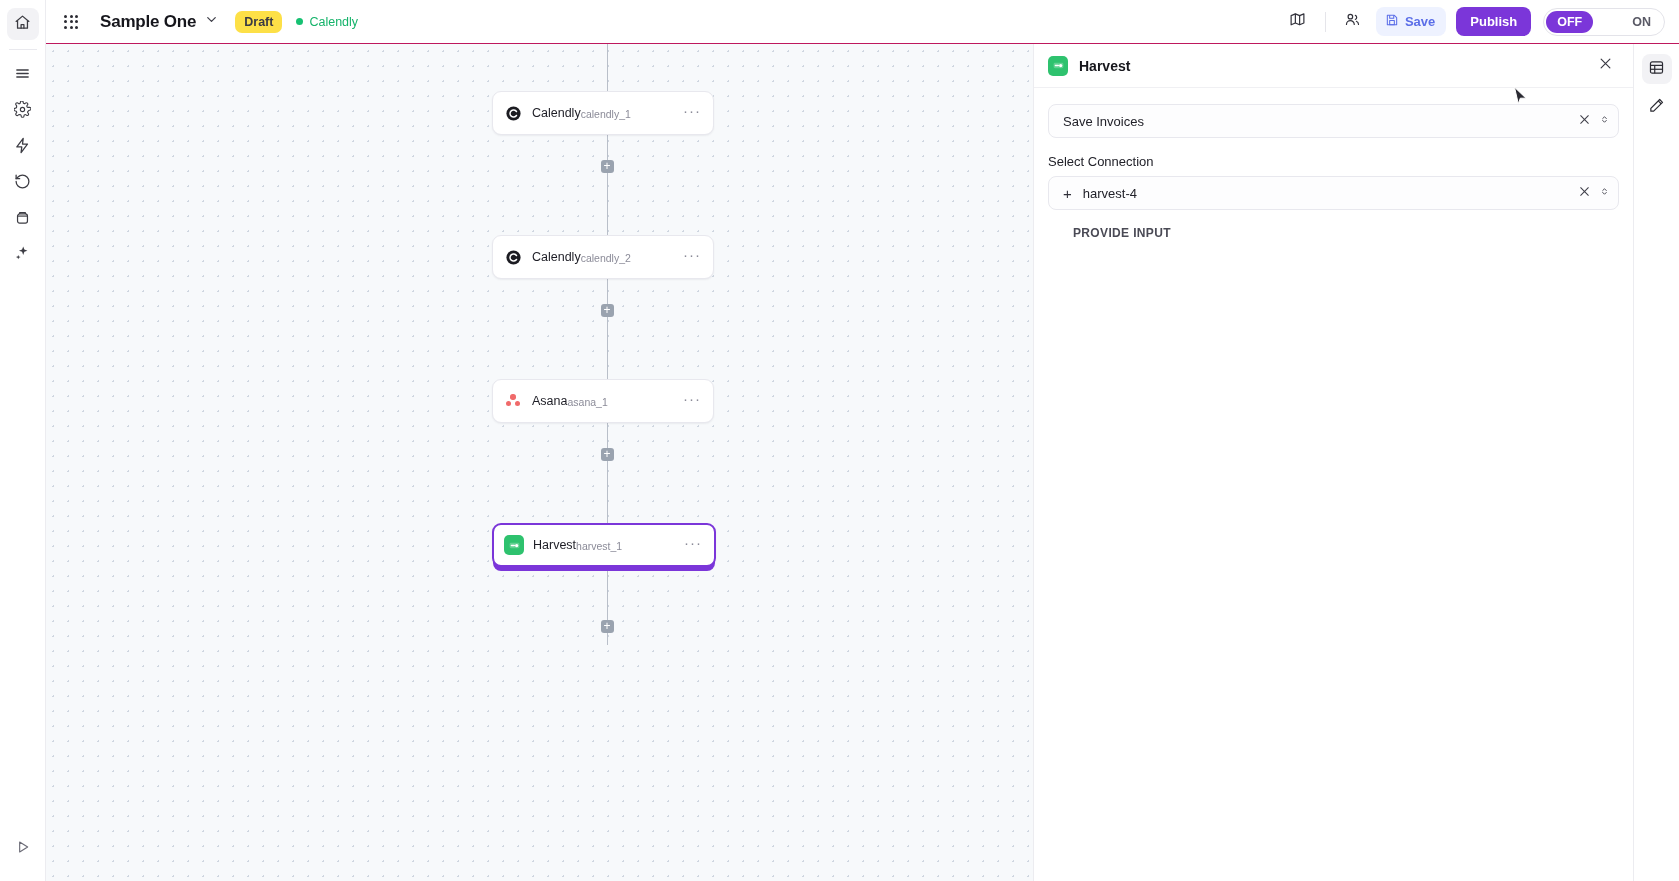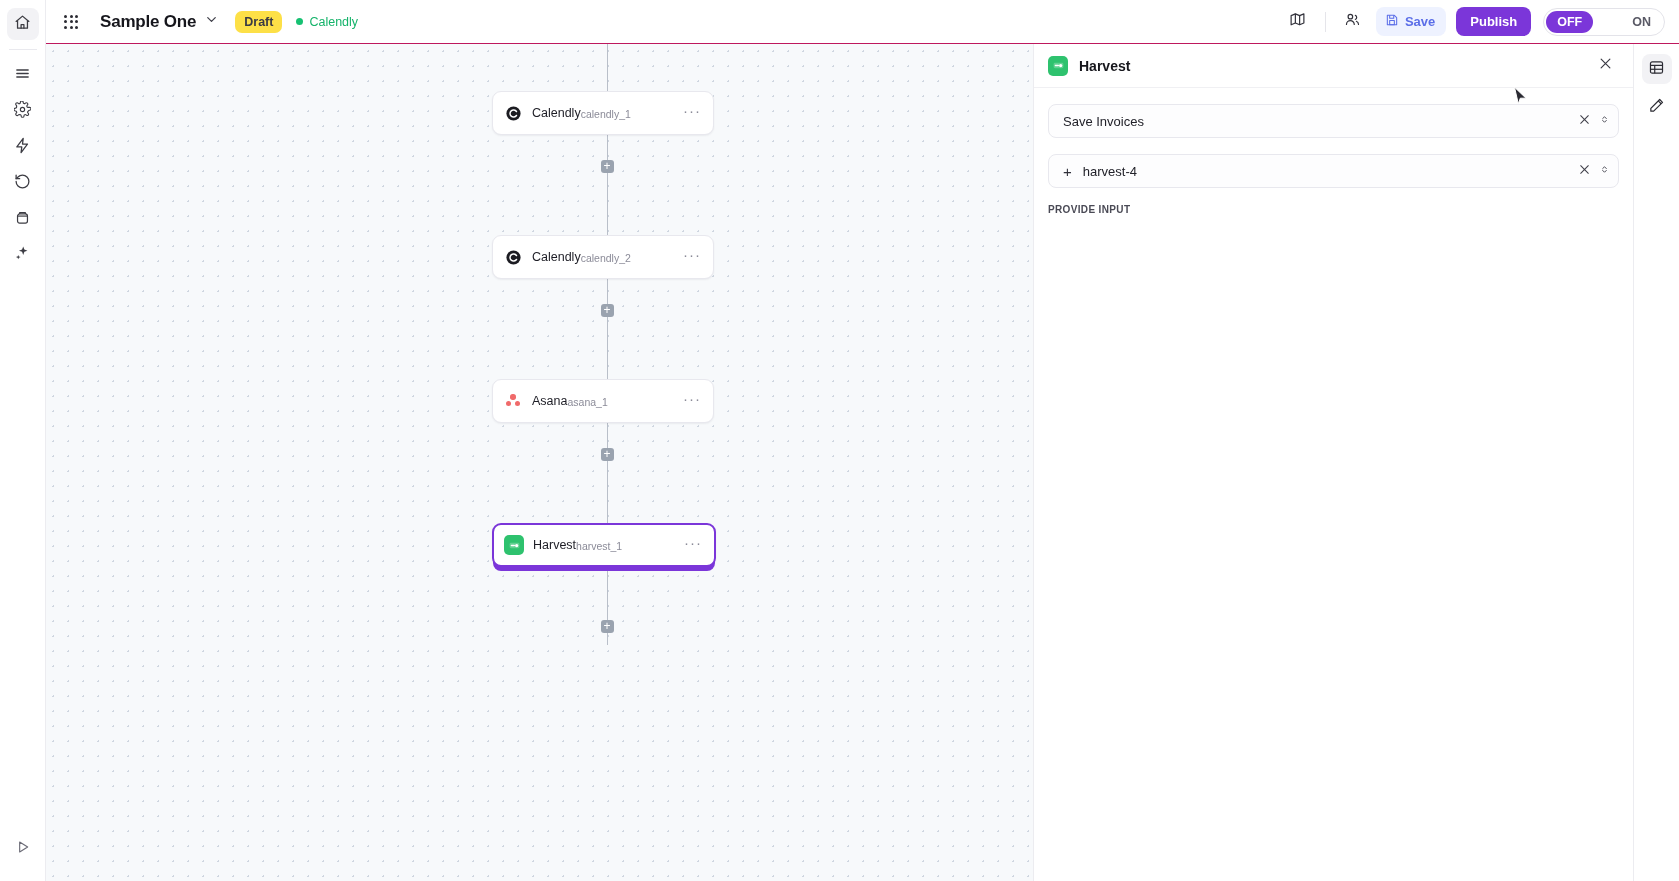--- a/index.html
+++ b/index.html
@@ -198,22 +198,22 @@
     background: #fdfdfe;
     display: flex; align-items: center;
     padding: 0 8px 0 14px; margin-bottom: 16px;
     cursor: text;
   }
   .field-plus { color: #30303a; font-size: 15px; margin-right: 11px; line-height: 1; }
   .field-value { font-size: 13px; color: #22222a; }
   .field-actions { margin-left: auto; display: flex; align-items: center; gap: 8px; }
   .field-clear, .field-chevron { color: #40404a; cursor: pointer; display: flex; align-items: center; }
   .section-caption {
-    font-size: 10px; font-weight: bold; color: #4a4a55;
-    letter-spacing: 0.35px; margin-top: 2px;
+    font-size: 12px; font-weight: bold; color: #4a4a55;
+    letter-spacing: 0.35px; margin-top: 2px; margin-left: 25px;
   }
 
   
   .toolrail {
     width: 46px; flex: none;
     background: #ffffff;
     border-left: 1px solid #ececf0;
     display: flex; flex-direction: column; align-items: center;
     padding-top: 10px;
   }
@@ -502,20 +502,21 @@
                 <span>
                   <svg width="11" height="13" viewBox="0 0 24 24" fill="none" stroke="currentColor" stroke-width="2" stroke-linecap="round" stroke-linejoin="round">
                       <path d="M8 10l4-4 4 4"></path>
                       <path d="M8 14l4 4 4-4"></path>
                     </svg>
                 </span>
               </span>
             </span>
           </div>
 
+          <div class="field-label">Select Connection</div>
           <div class="field">
             <span class="field-plus">+</span>
             <span class="field-value">harvest-4</span>
             <span class="field-actions">
               <span class="field-clear">
                 <span>
                   <svg width="13" height="13" viewBox="0 0 24 24" fill="none" stroke="currentColor" stroke-width="2" stroke-linecap="round">
                       <path d="M5 5l14 14M19 5L5 19"></path>
                     </svg>
                 </span>

